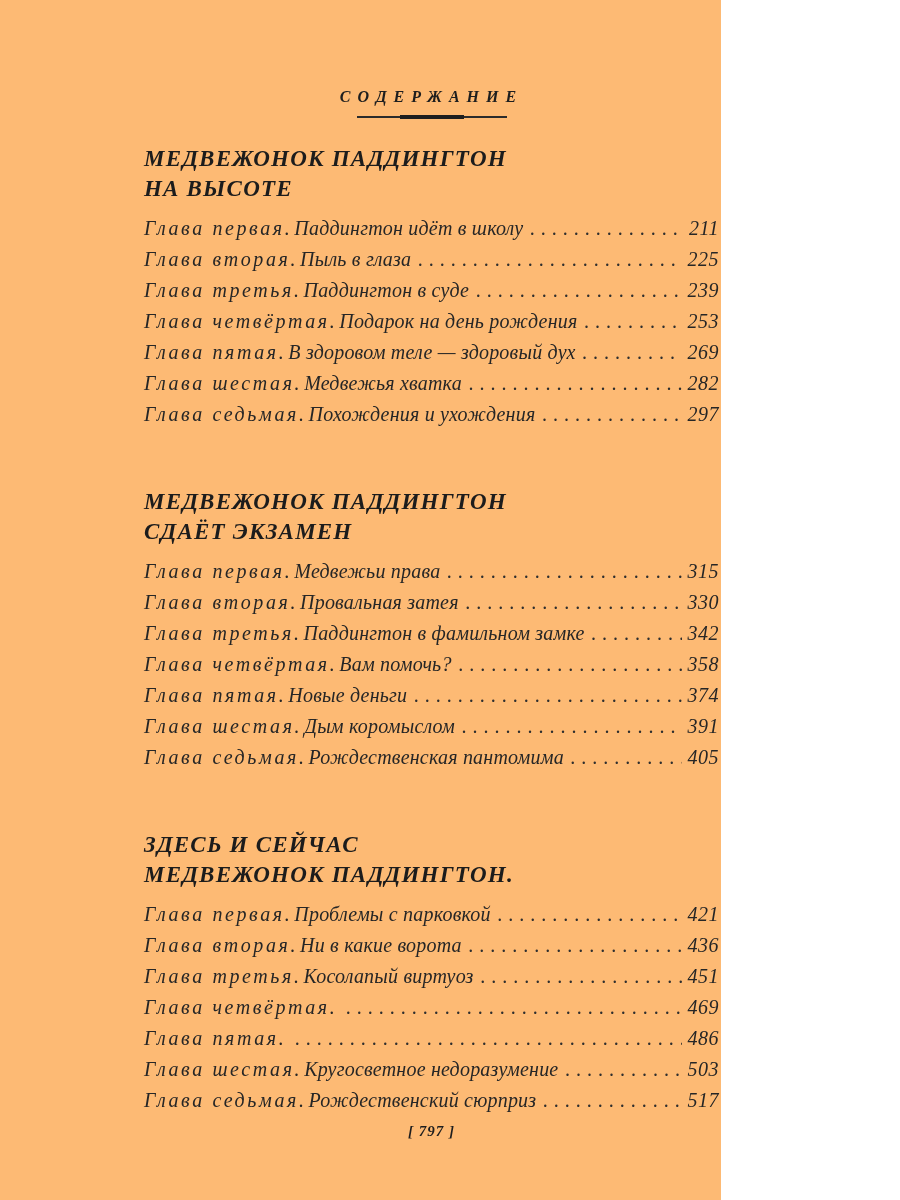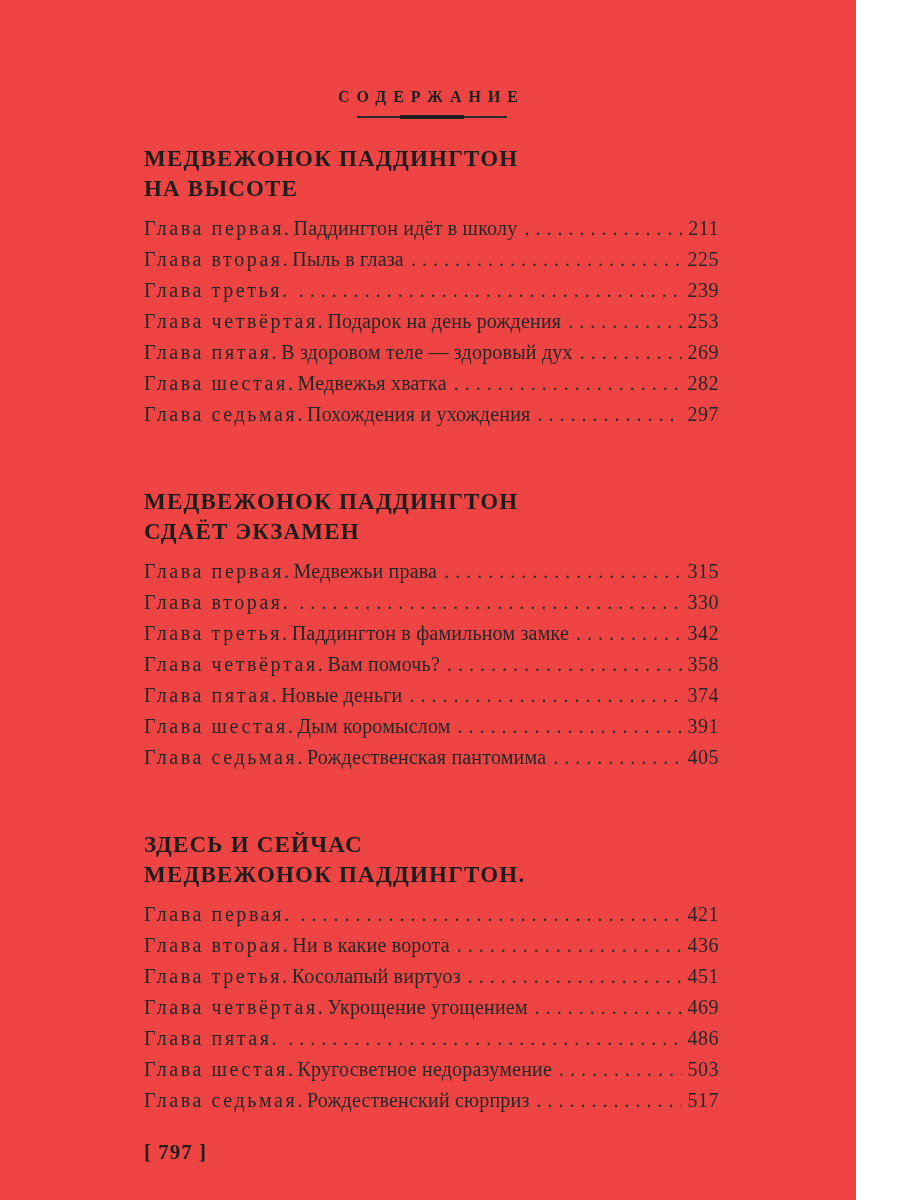--- a/index.html
+++ b/index.html
@@ -4,24 +4,25 @@
 <style>
   html, body {
     margin: 0;
     padding: 0;
     background: #ffffff;
     font-family: "Liberation Serif", "DejaVu Serif", serif;
     color: #242424;
   }
   .page {
     position: relative;
-    width: 856px;
+    width: 721px;
     height: 1200px;
-    background: #ef4444;
+    background: #fdba74;
     overflow: hidden;
+    font-style: italic;
   }
   .content {
     width: 575px;
     margin-left: 144px;
   }
   .toc-header {
     padding-top: 88px;
     text-align: center;
     font-size: 16px;
     font-weight: bold;
@@ -91,22 +92,23 @@
     content: "..................................................................";
     letter-spacing: 6px;
     white-space: nowrap;
     color: #2e2e2e;
   }
   .entry-page {
     flex: 0 0 auto;
     letter-spacing: 0.5px;
   }
   .folio {
-    margin-top: 24px;
-    font-size: 21px;
+    margin-top: 7px;
+    text-align: center;
+    font-size: 15px;
     font-weight: bold;
     letter-spacing: 1px;
     color: #1e1e1e;
   }
 </style>
 </head>
 <body>
 
 <div class="page">
   <div class="content">
@@ -134,20 +136,21 @@
 
   <div class="entry">
     <span class="entry-label">Глава вторая.</span>
     <span class="entry-title">Пыль в глаза</span>
     <span class="leader"></span>
     <span class="entry-page">225</span>
   </div>
 
   <div class="entry">
     <span class="entry-label">Глава третья.</span>
+    <span class="entry-title">Паддингтон в суде</span>
     <span class="leader"></span>
     <span class="entry-page">239</span>
   </div>
 
   <div class="entry">
     <span class="entry-label">Глава четвёртая.</span>
     <span class="entry-title">Подарок на день рождения</span>
     <span class="leader"></span>
     <span class="entry-page">253</span>
   </div>
@@ -183,20 +186,21 @@
     <div class="entries">
   <div class="entry">
     <span class="entry-label">Глава первая.</span>
     <span class="entry-title">Медвежьи права</span>
     <span class="leader"></span>
     <span class="entry-page">315</span>
   </div>
 
   <div class="entry">
     <span class="entry-label">Глава вторая.</span>
+    <span class="entry-title">Провальная затея</span>
     <span class="leader"></span>
     <span class="entry-page">330</span>
   </div>
 
   <div class="entry">
     <span class="entry-label">Глава третья.</span>
     <span class="entry-title">Паддингтон в фамильном замке</span>
     <span class="leader"></span>
     <span class="entry-page">342</span>
   </div>
@@ -232,41 +236,41 @@
   </div>
 
   <div class="section">
     <div class="section-title">
             <span>ЗДЕСЬ И СЕЙЧАС</span>
             <span>МЕДВЕЖОНОК ПАДДИНГТОН.</span>
           </div>
     <div class="entries">
   <div class="entry">
     <span class="entry-label">Глава первая.</span>
+    <span class="entry-title">Проблемы с парковкой</span>
     <span class="leader"></span>
     <span class="entry-page">421</span>
   </div>
 
   <div class="entry">
     <span class="entry-label">Глава вторая.</span>
     <span class="entry-title">Ни в какие ворота</span>
     <span class="leader"></span>
     <span class="entry-page">436</span>
   </div>
 
   <div class="entry">
     <span class="entry-label">Глава третья.</span>
     <span class="entry-title">Косолапый виртуоз</span>
     <span class="leader"></span>
     <span class="entry-page">451</span>
   </div>
 
   <div class="entry">
     <span class="entry-label">Глава четвёртая.</span>
-    <span class="entry-title">Укрощение угощением</span>
     <span class="leader"></span>
     <span class="entry-page">469</span>
   </div>
 
   <div class="entry">
     <span class="entry-label">Глава пятая.</span>
     <span class="leader"></span>
     <span class="entry-page">486</span>
   </div>
 

